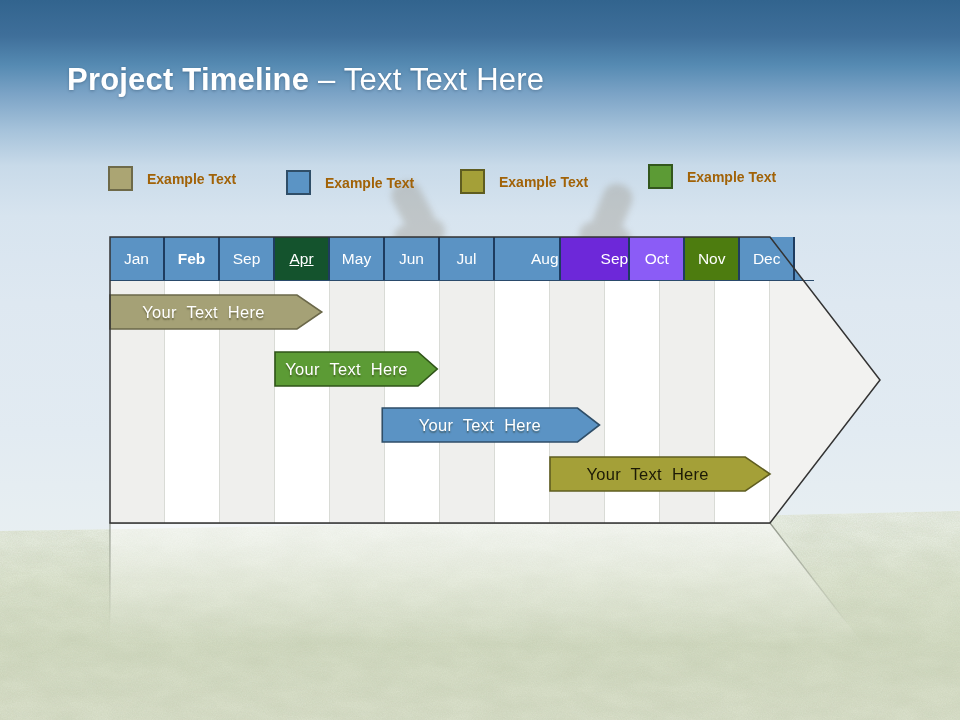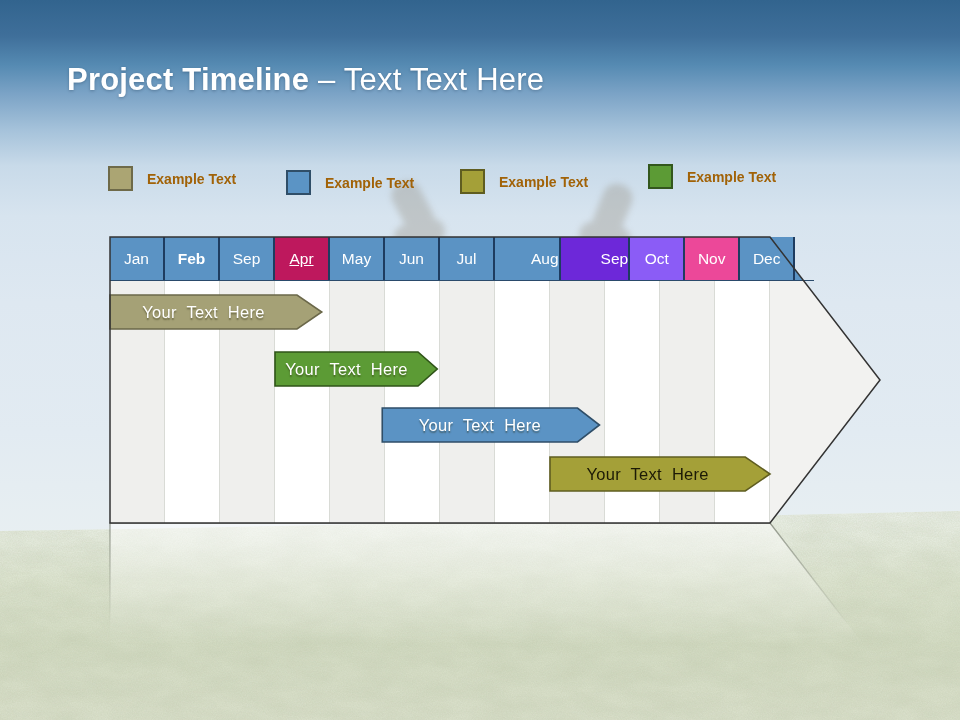--- a/index.html
+++ b/index.html
@@ -96,28 +96,28 @@
     </defs>
     <path d="M110,523 H770 L880,666 L770,809 H110 Z" fill="url(#reflFill)" stroke="url(#reflStroke)" stroke-width="1.3"></path>
     <polygon points="770,237 880,380 770,523" fill="#F2F2F0"></polygon>
     <polygon points="770,237 804,281 770,281" fill="#5B93C4"></polygon>
   </svg>
 
   <div class="tl-header">
     <div class="tl-cell" style="background: rgb(91, 147, 196); border-right-color: rgb(30, 60, 96);">Jan</div>
     <div class="tl-cell" style="background: rgb(91, 147, 196); border-right-color: rgb(30, 60, 96); font-weight: bold;">Feb</div>
     <div class="tl-cell" style="background: rgb(91, 147, 196); border-right-color: rgb(30, 60, 96);">Sep</div>
-    <div class="tl-cell" style="background: #be185d; border-right-color: rgb(30, 60, 96); text-decoration: underline;">Apr</div>
+    <div class="tl-cell" style="background: #14532d; border-right-color: rgb(30, 60, 96); text-decoration: underline;">Apr</div>
     <div class="tl-cell" style="background: rgb(91, 147, 196); border-right-color: rgb(30, 60, 96);">May</div>
     <div class="tl-cell" style="background: rgb(91, 147, 196); border-right-color: rgb(30, 60, 96);">Jun</div>
     <div class="tl-cell" style="background: rgb(91, 147, 196); border-right-color: rgb(30, 60, 96);">Jul</div>
     <div class="tl-cell" style="background: rgb(91, 147, 196); border-right-color: rgb(30, 60, 96); padding-left: 36px;">Aug</div>
     <div class="tl-cell" style="background: #6d28d9; border-right-color: rgb(30, 60, 96); padding-left: 40px;">Sep</div>
     <div class="tl-cell" style="background: #8b5cf6; border-right-color: rgb(30, 60, 96);">Oct</div>
-    <div class="tl-cell" style="background: #ec4899; border-right-color: rgb(30, 60, 96); text-align: center;">Nov</div>
+    <div class="tl-cell" style="background: #4d7c0f; border-right-color: rgb(30, 60, 96); text-align: center;">Nov</div>
     <div class="tl-cell" style="background: rgb(91, 147, 196); border-right-color: rgb(30, 60, 96);">Dec</div>
   </div>
 
   <div class="tl-body">
     <div class="tl-stripe" style="background: rgb(239, 239, 237);"></div>
     <div class="tl-stripe" style="background: rgb(255, 255, 255);"></div>
     <div class="tl-stripe" style="background: rgb(239, 239, 237);"></div>
     <div class="tl-stripe" style="background: rgb(255, 255, 255);"></div>
     <div class="tl-stripe" style="background: rgb(239, 239, 237);"></div>
     <div class="tl-stripe" style="background: rgb(255, 255, 255);"></div>

